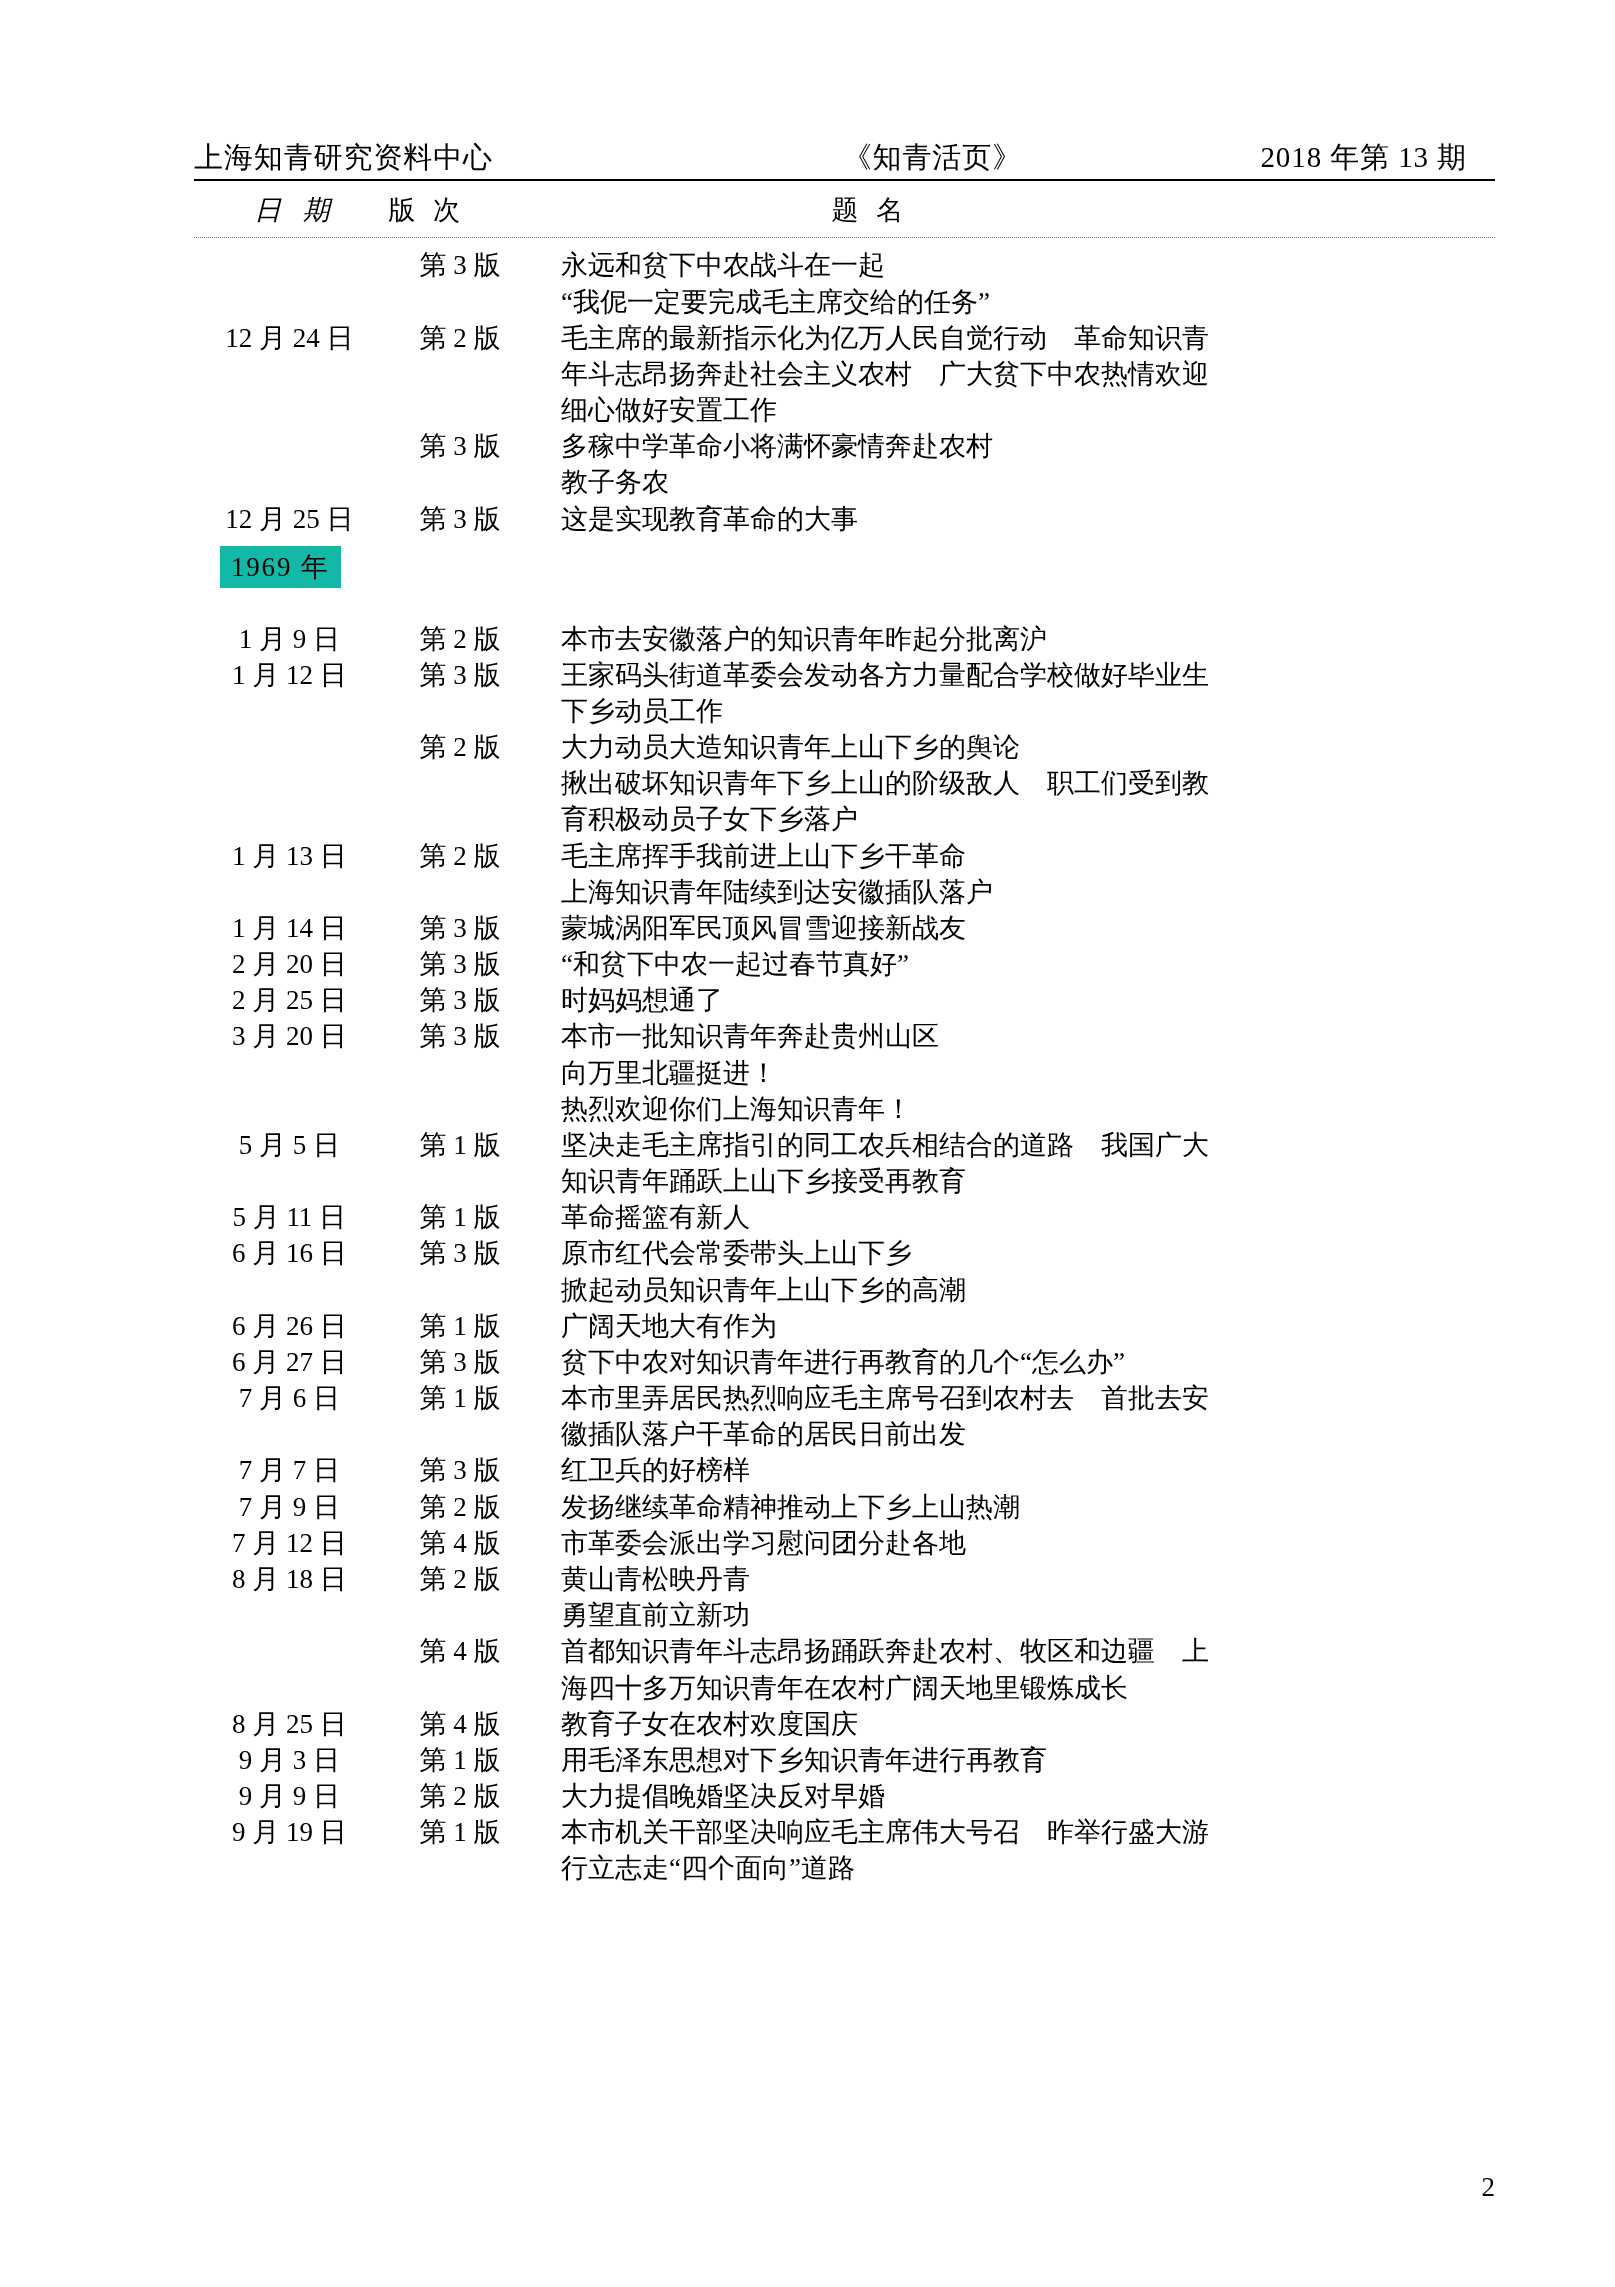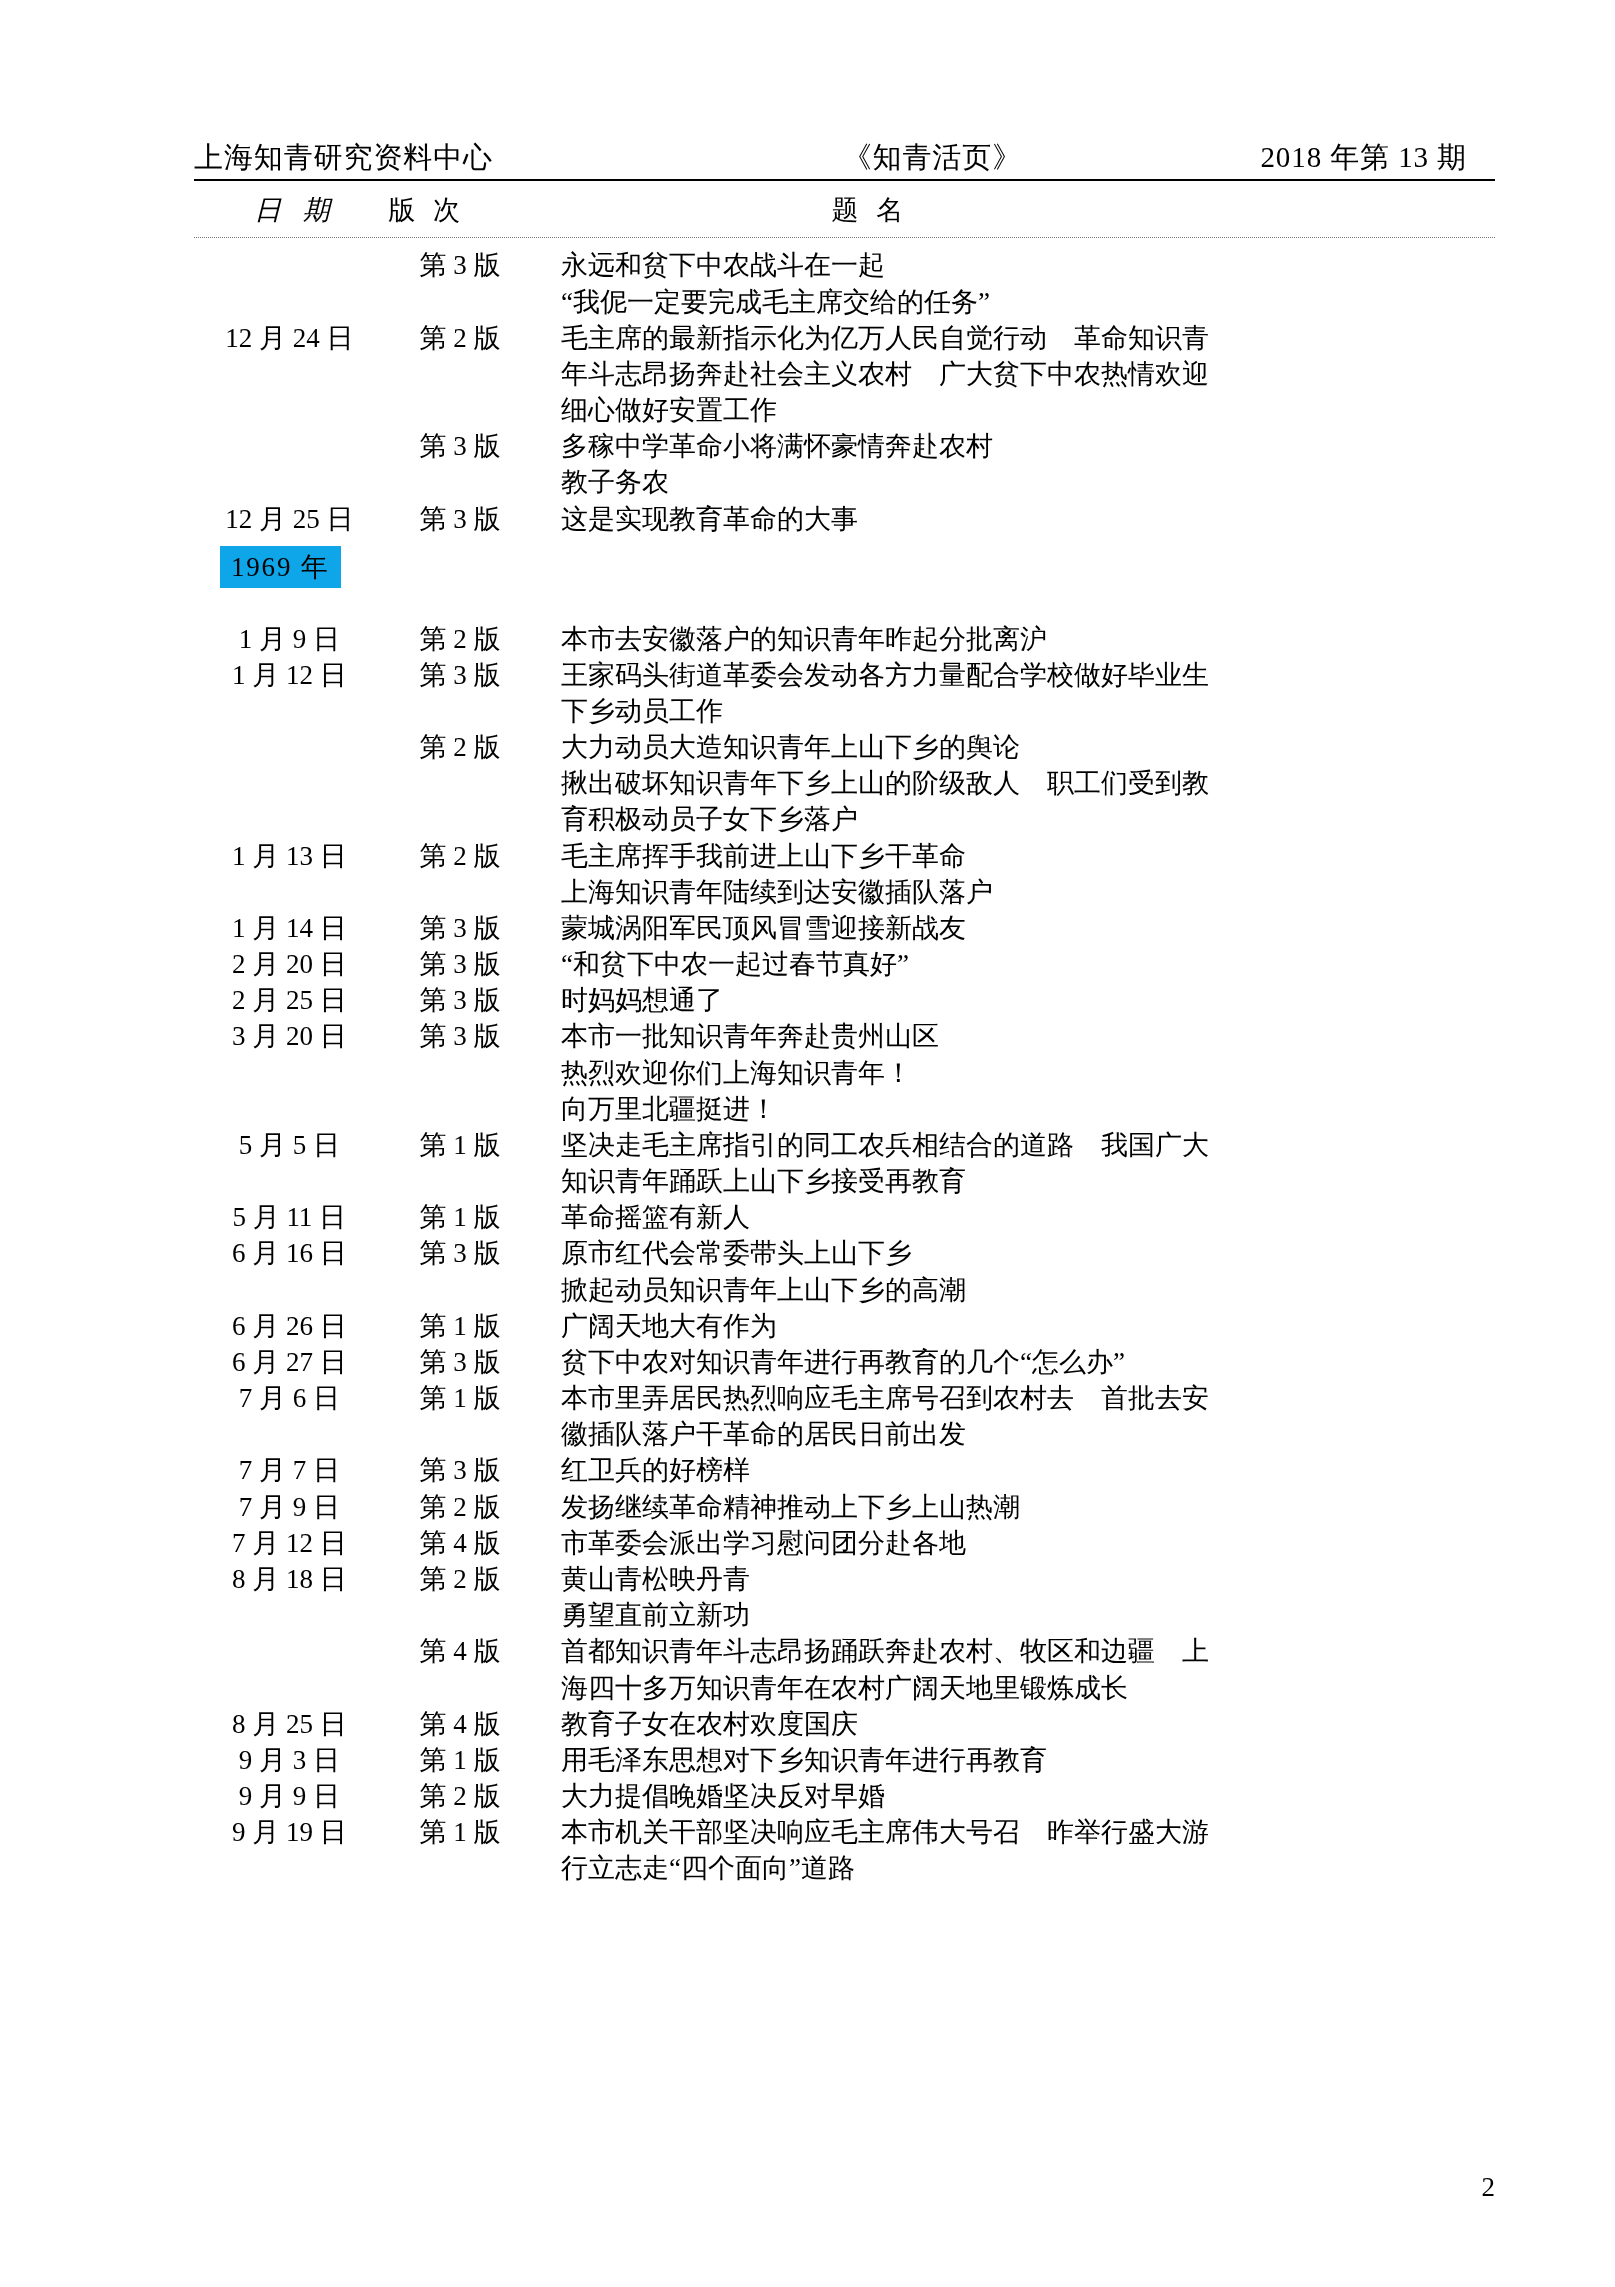--- a/index.html
+++ b/index.html
@@ -105,21 +105,21 @@
   .cell-title .ln {
     display: block;
   }
   
   .year-row {
     display: flex;
     padding: 9.2px 0 13px 0;
   }
   .year-box {
     margin-left: 26px;
-    background: #0ea5e9;
+    background: #14b8a6;
     padding: 2.8px 11px;
     font-size: 27px;
     letter-spacing: 1.8px;
   }
   .spacer-after-year { height: 20px; }
   
   .page-number {
     position: absolute;
     right: 120px;
     bottom: 85px;
@@ -237,22 +237,22 @@
         <div class="cell-ed">第 3 版</div>
         <div class="cell-title">
           <span class="ln">时妈妈想通了</span>
         </div>
       </div>
       <div class="row">
         <div class="cell-date">3 月 20 日</div>
         <div class="cell-ed">第 3 版</div>
         <div class="cell-title">
           <span class="ln">本市一批知识青年奔赴贵州山区</span>
+          <span class="ln">向万里北疆挺进！</span>
           <span class="ln">热烈欢迎你们上海知识青年！</span>
-          <span class="ln">向万里北疆挺进！</span>
         </div>
       </div>
       <div class="row">
         <div class="cell-date">5 月 5 日</div>
         <div class="cell-ed">第 1 版</div>
         <div class="cell-title">
           <span class="ln">坚决走毛主席指引的同工农兵相结合的道路　我国广大</span>
           <span class="ln">知识青年踊跃上山下乡接受再教育</span>
         </div>
       </div>

